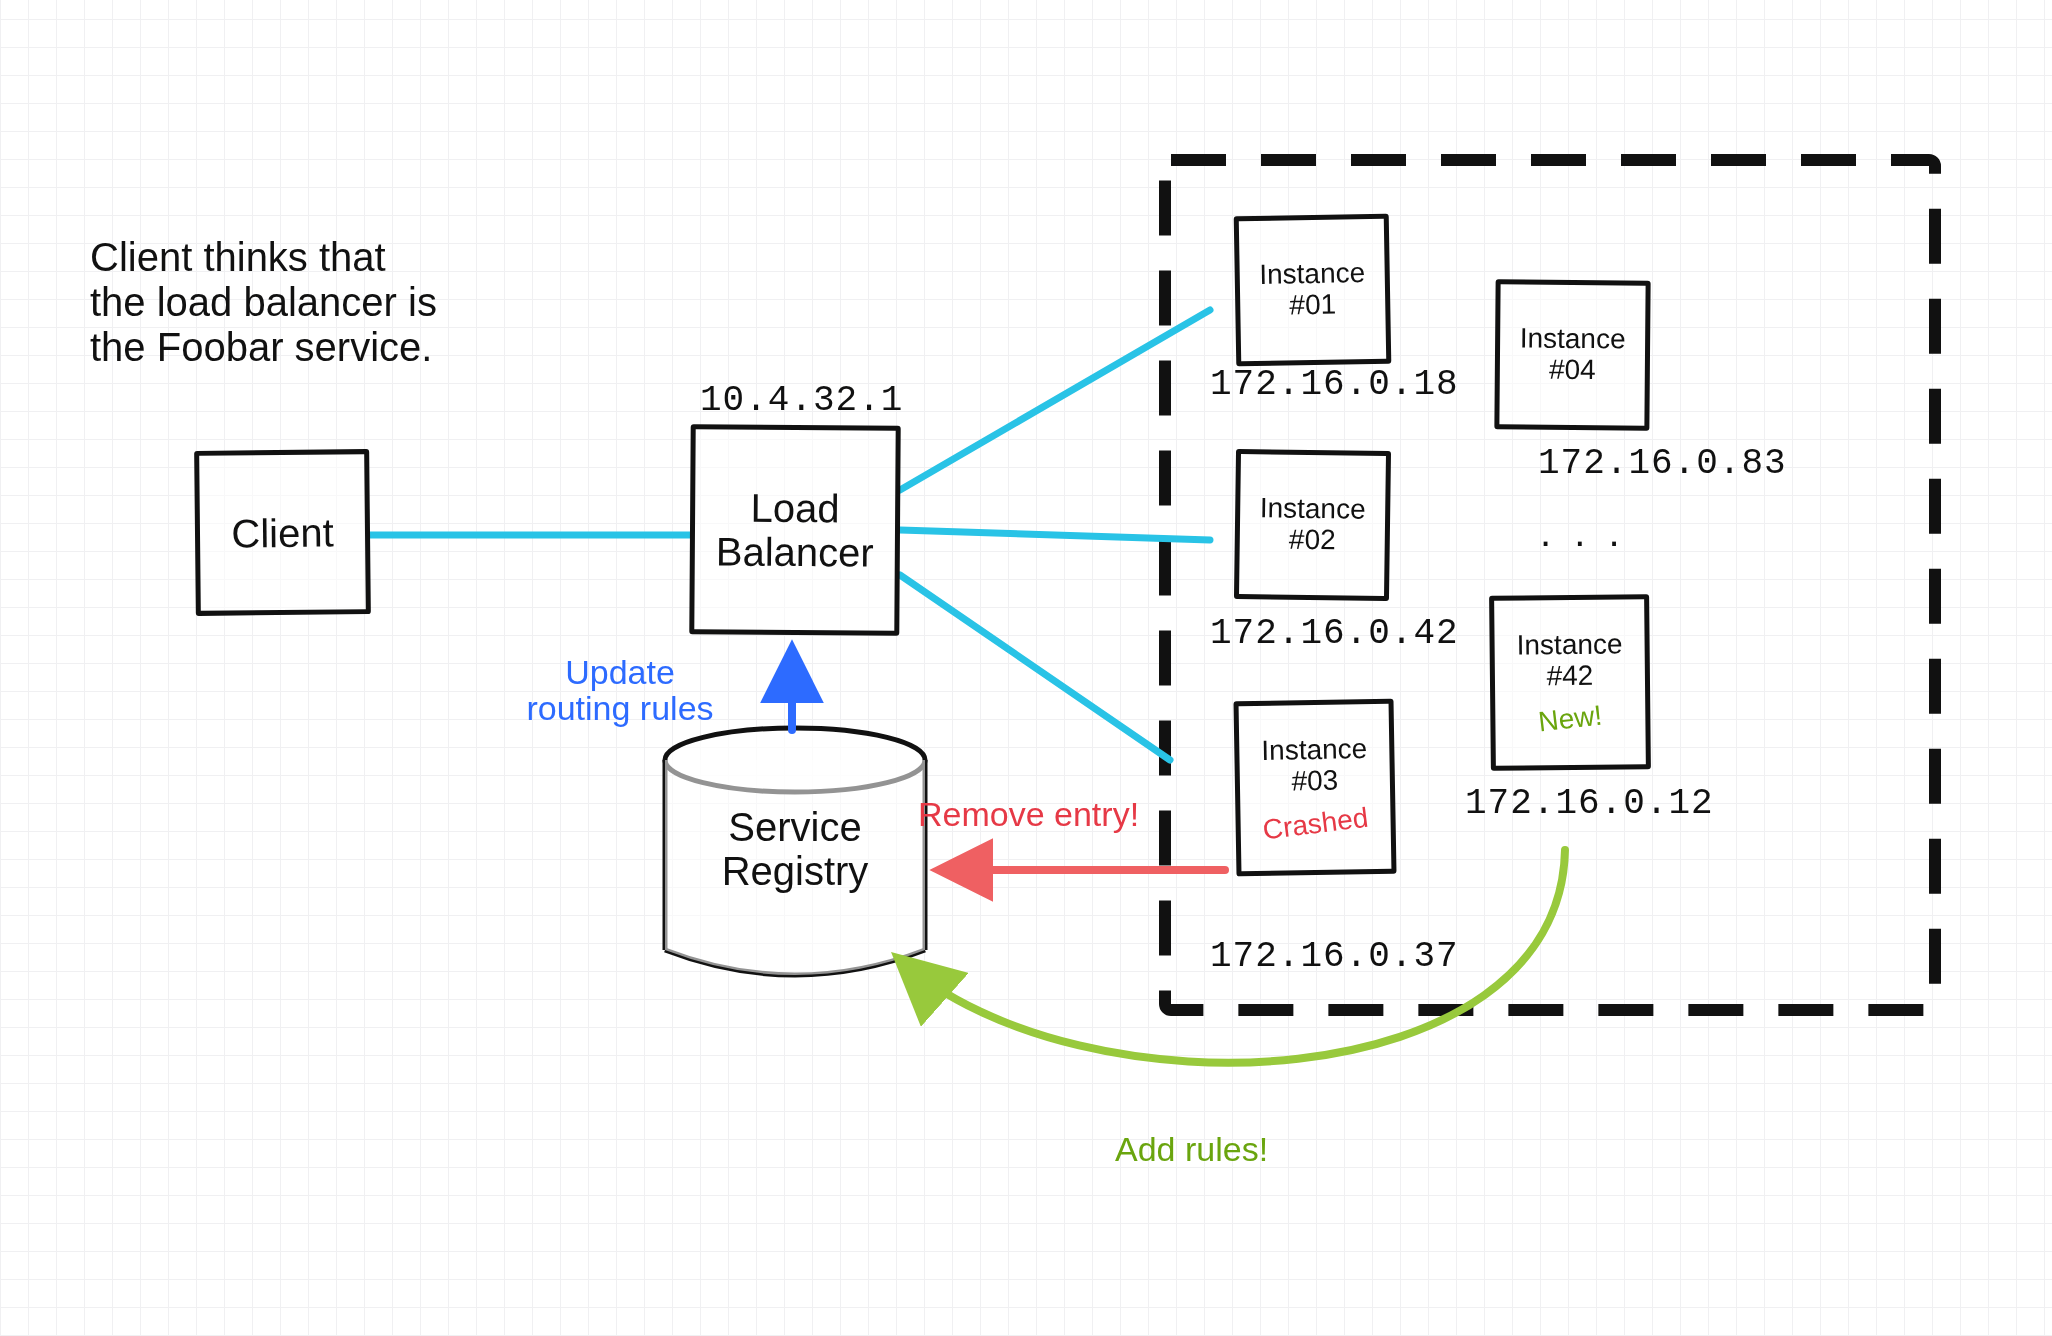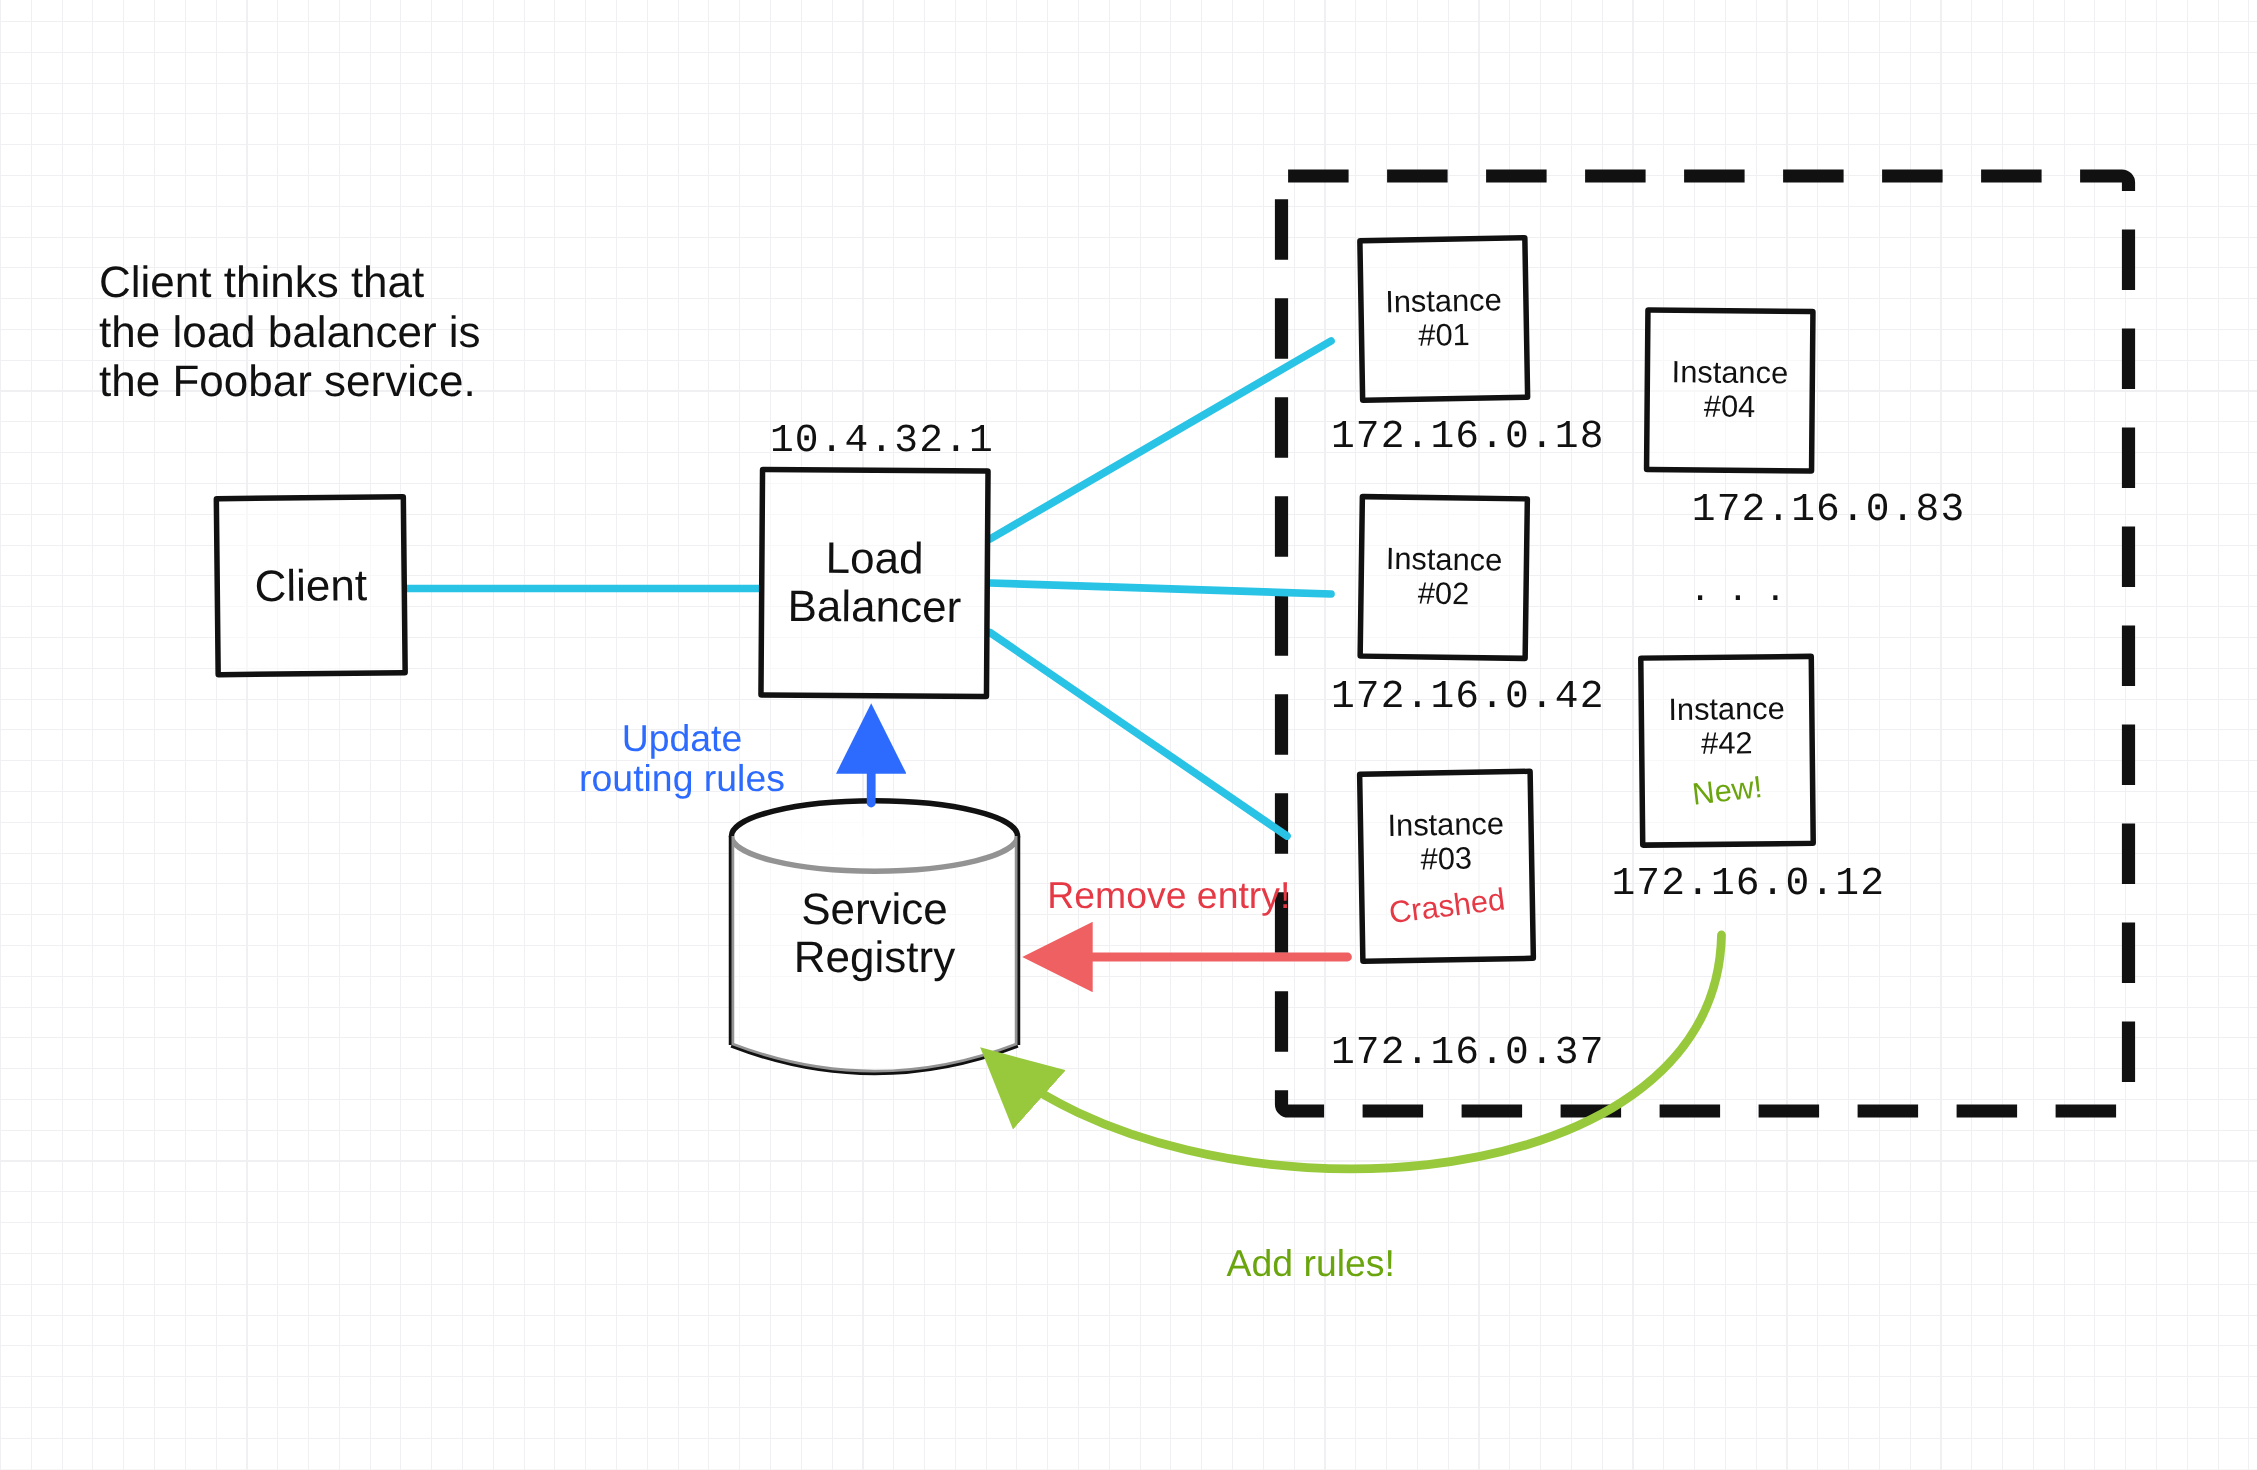--- a/index.html
+++ b/index.html
@@ -115,30 +115,30 @@
   <div class="abs blue" style="left:495px; top:655px; text-align:center; width:250px; line-height:1.05;">
     <div class="medtext">Update</div>
     <div class="medtext">routing rules</div>
   </div>
 
   <div class="abs label-center" style="left:700px; top:805px; width:190px;">
     <span class="bigtext">Service</span>
     <span class="bigtext">Registry</span>
   </div>
 
-  <div class="abs red medtext" style="left:952px; top:795px;text-align:center;">Remove entry!</div>
+  <div class="abs red medtext" style="left:918px; top:795px;text-align:center;">Remove entry!</div>
 
   <div class="abs medtext" style="left:1115px; top:1130px; color:#6aa50e;">Add rules!</div>
 
 
   <div class="abs box label-center" style="left:1235px; top:215px; width:155px; height:150px; transform:rotate(-1deg);">
     <span class="small">Instance</span>
     <span class="small">#01</span>
   </div>
-  <div class="abs mono" style="left:1210px; top:376px;">172.16.0.18</div>
+  <div class="abs mono" style="left:1210px; top:364px;">172.16.0.18</div>
 
   <div class="abs box label-center" style="left:1235px; top:450px; width:155px; height:150px; transform:rotate(0.8deg);">
     <span class="small">Instance</span>
     <span class="small">#02</span>
   </div>
   <div class="abs mono" style="left:1210px; top:613px;">172.16.0.42</div>
 
   <div class="abs box label-center" style="left:1235px; top:700px; width:160px; height:175px; transform:rotate(-1deg);">
     <span class="small">Instance</span>
     <span class="small">#03</span>

